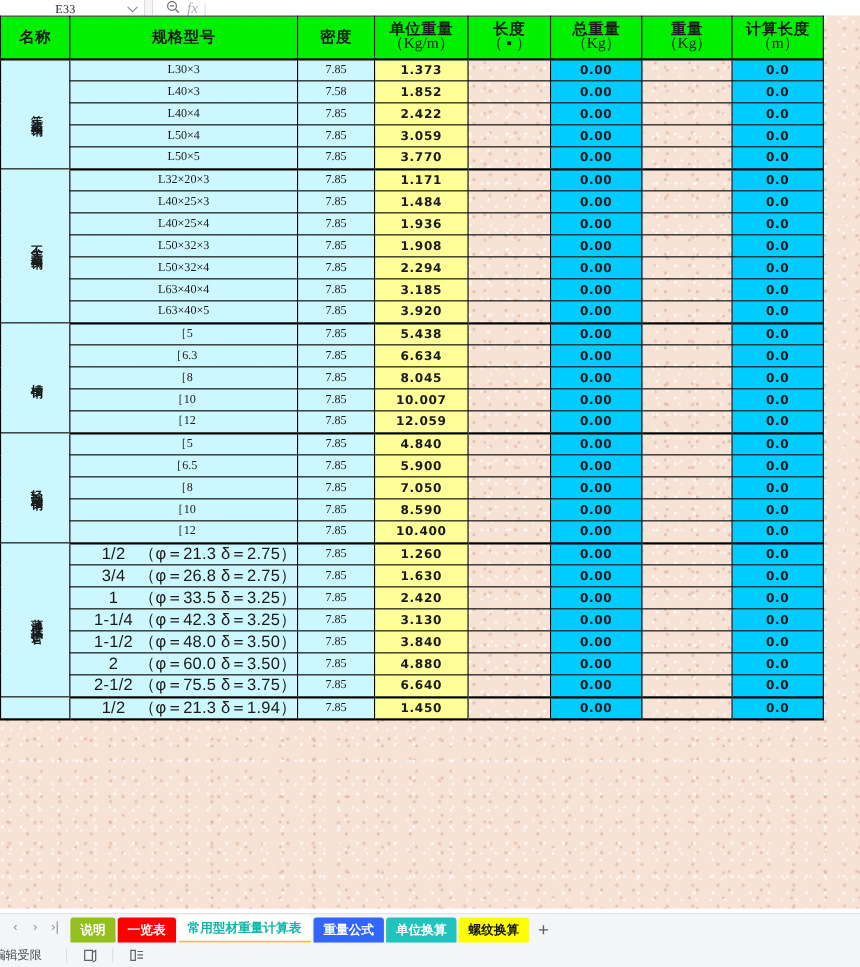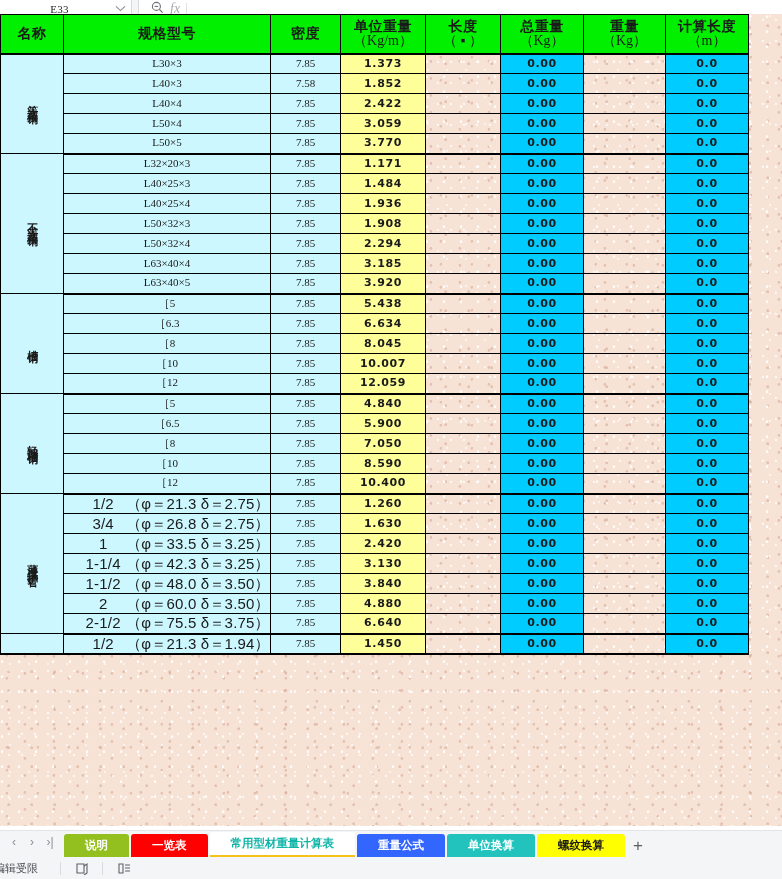--- a/index.html
+++ b/index.html
@@ -166,21 +166,21 @@
   .navbtns {
     display: flex; align-items: center; gap: 2px;
     padding: 0 6px 4px 6px; height: 100%;
   }
   .navbtns span {
     width: 16px; height: 18px; display: flex; align-items: center;
     justify-content: center; color: #8a8f96; font-size: 12px;
   }
   .stab {
     height: 23px; display: flex; align-items: center; justify-content: flex-start;
-    padding: 0 21px; font-size: 11.5px; font-weight: bold;
+    padding: 0 9px; font-size: 11.5px; font-weight: bold;
     color: #ffffff; margin-right: 2px; position: relative;
     border-radius: 3px 3px 0 0;
     white-space: nowrap;
   }
   .stab.active {
     background: #ffffff !important; color: #11b5a8 !important;
     height: 25px; border-bottom: 2px solid #f5c21a;
   }
   .addtab {
     margin-left: 6px; font-size: 17px; color: #5a5f66;

